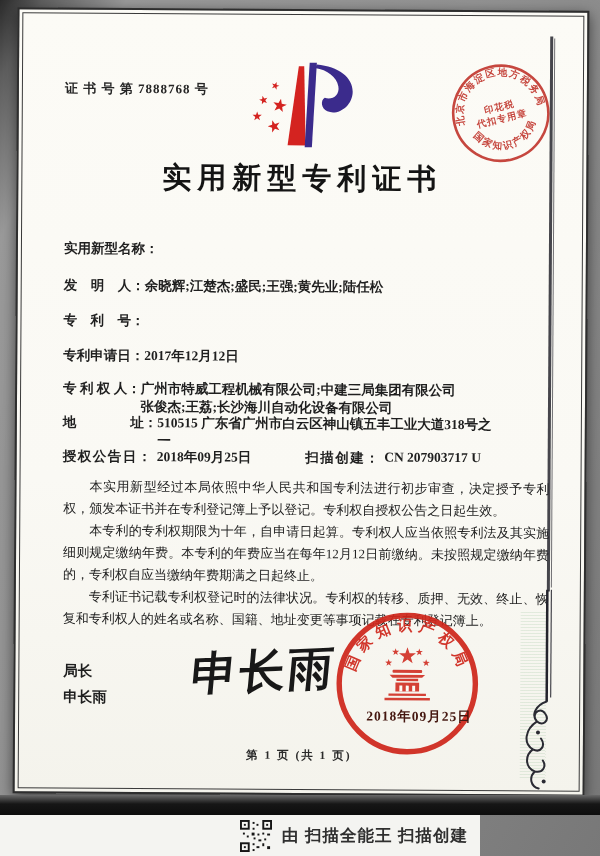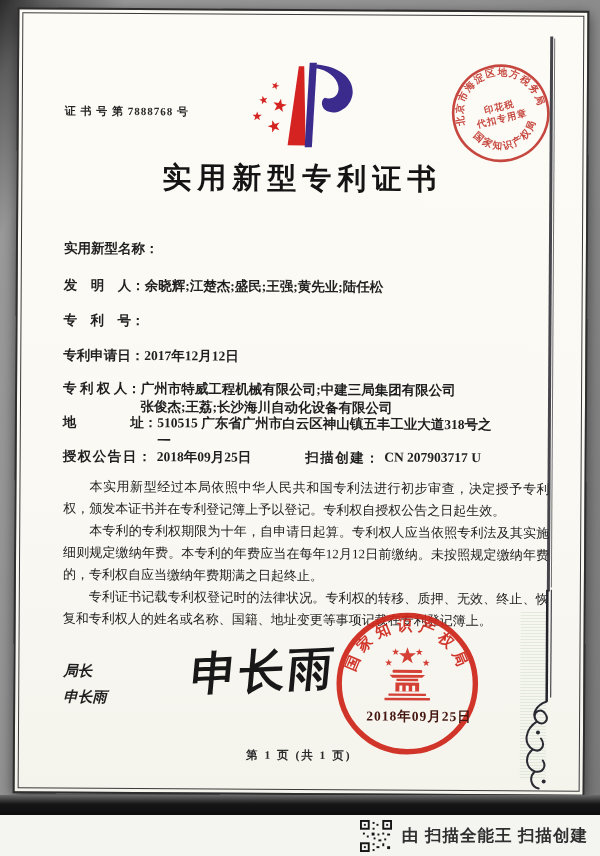--- a/index.html
+++ b/index.html
@@ -18,22 +18,22 @@
     background:linear-gradient(180deg,#fcfbf6 0%,#faf9f4 60%,#f4f3ec 100%);
     border:2px solid #2e2e2e;
     box-shadow:0 4px 14px rgba(0,0,0,.55);
     transform:rotate(.35deg);
     box-sizing:border-box;
   }
   .paper::before{
     content:"";position:absolute;inset:3px;border:1px solid #3a3a3a;pointer-events:none;
   }
   .cert-no{
-    position:absolute;left:46px;top:70px;font-size:11px;font-weight:bold;
-    color:#262626;letter-spacing:1px;margin-top:24px;
+    position:absolute;left:46px;top:70px;font-size:13px;font-weight:bold;
+    color:#262626;letter-spacing:1px;
   }
   .logo{position:absolute;left:50%;top:48px;width:126px;height:99px;margin-left:-60px;}
   .title{
     position:absolute;left:0;top:148px;width:100%;text-align:center;
     font-size:29px;font-weight:bold;color:#141414;letter-spacing:6px;
   }
   .fields{position:absolute;left:46px;top:0;width:486px;font-size:13.5px;font-weight:bold;color:#1f1f1f;}
   .frow{position:absolute;left:0;display:flex;align-items:flex-start;width:100%;}
   .frow .label{white-space:pre;flex:none;}
   .frow .val{line-height:18px;}
@@ -41,21 +41,21 @@
   .frow.r3{top:337px}.frow.r4{top:370px}.frow.r5{top:404px}
   .grantrow{position:absolute;top:438px;left:0;width:100%;display:flex;}
   .grantrow .pair{display:flex;}
   .grantrow .pair.right{margin-left:54px;}
   .grantrow .label{letter-spacing:1.5px;margin-right:4px;font-family:Liberation Mono, monospace;}
   .paras{
     position:absolute;left:47px;top:466px;width:486px;
     font-size:13px;line-height:22px;color:#222;text-align:justify;
   }
   .paras p{margin:0;text-indent:26px;}
-  .signoff{position:absolute;left:48px;top:648px;font-size:14.5px;font-weight:bold;color:#1e1e1e;line-height:26px;font-style:italic;}
+  .signoff{position:absolute;left:48px;top:648px;font-size:14.5px;font-weight:bold;color:#1e1e1e;line-height:26px;}
   .signature{
     position:absolute;left:176px;top:630px;font-size:46px;color:#181818;
     transform:rotate(-3deg) skewX(-8deg);letter-spacing:2px;font-weight:bold;
   }
   .big-seal{position:absolute;left:318px;top:598px;width:148px;height:148px;opacity:.93;}
   .seal-date{
     position:absolute;left:324px;top:696px;width:160px;text-align:center;
     font-size:13.5px;font-weight:bold;color:#44160f;letter-spacing:1px;z-index:4;
   }
   .page-no{
@@ -68,21 +68,21 @@
   .hatch{
     position:absolute;left:505px;top:598px;width:26px;height:168px;opacity:.55;
     background:repeating-linear-gradient(0deg, rgba(148,190,150,.40) 0 1px, transparent 1px 3px);
   }
   .ornament{position:absolute;left:502px;top:577px;width:50px;height:202px;}
   .bottom-shadow{
     position:absolute;left:0;top:795px;width:600px;height:20px;
     background:linear-gradient(180deg,#6a6a6a 0%,#161616 45%,#0d0d0d 100%);
   }
   .scanbar{
-    position:absolute;left:0;top:815px;width:600px;height:41px;background:#f4f4f1;
+    position:absolute;left:0;top:815px;width:480px;height:41px;background:#f4f4f1;
     display:flex;align-items:center;justify-content:flex-end;padding-right:12px;box-sizing:border-box;
     font-family:"Liberation Sans","DejaVu Sans",sans-serif;
   }
   .scanbar .qr{flex:none;margin-right:10px;}
   .scanbar .wmtext{font-size:16.5px;color:#2f2f2f;font-weight:600;letter-spacing:1px;}
   .seal-ring-text{font-size:15px;font-weight:bold;letter-spacing:6px;fill:#cf271c;}
   .stamp-arc{font-size:9px;font-weight:bold;letter-spacing:1.5px;fill:#bf2f26;}
   .stamp-center{font-size:8.6px;font-weight:bold;fill:#bf2f26;letter-spacing:1px;}
 </style>
 </head>

